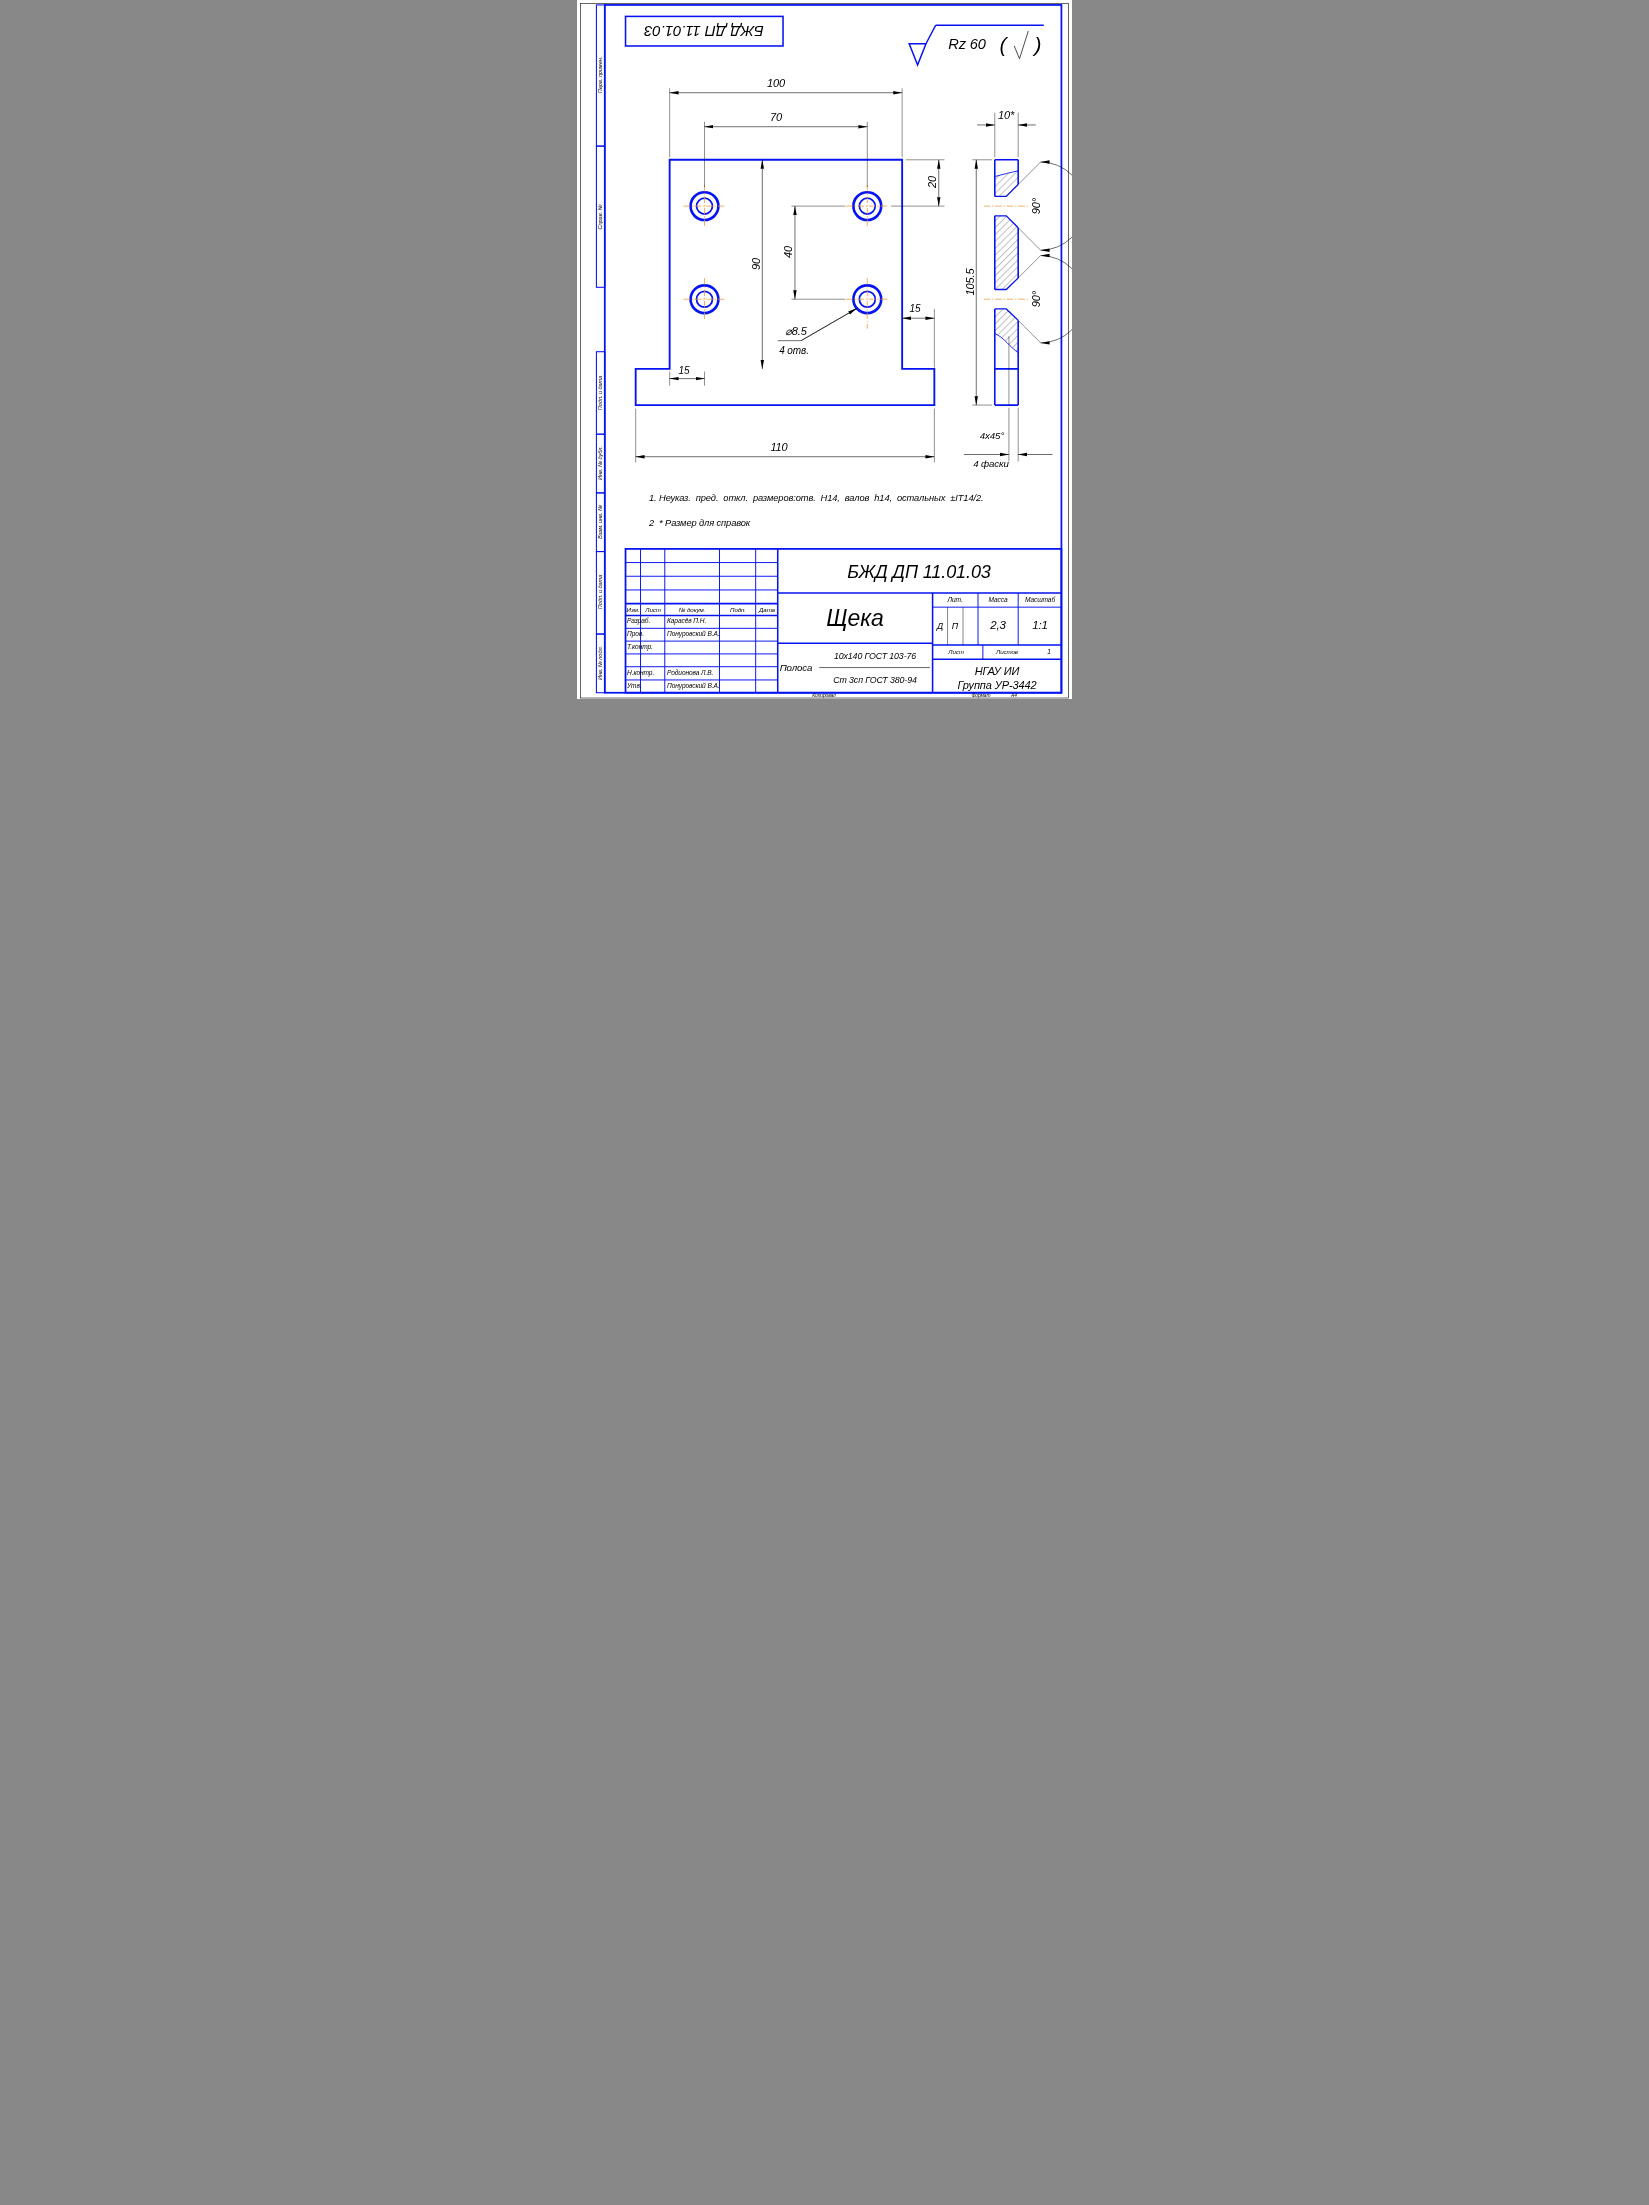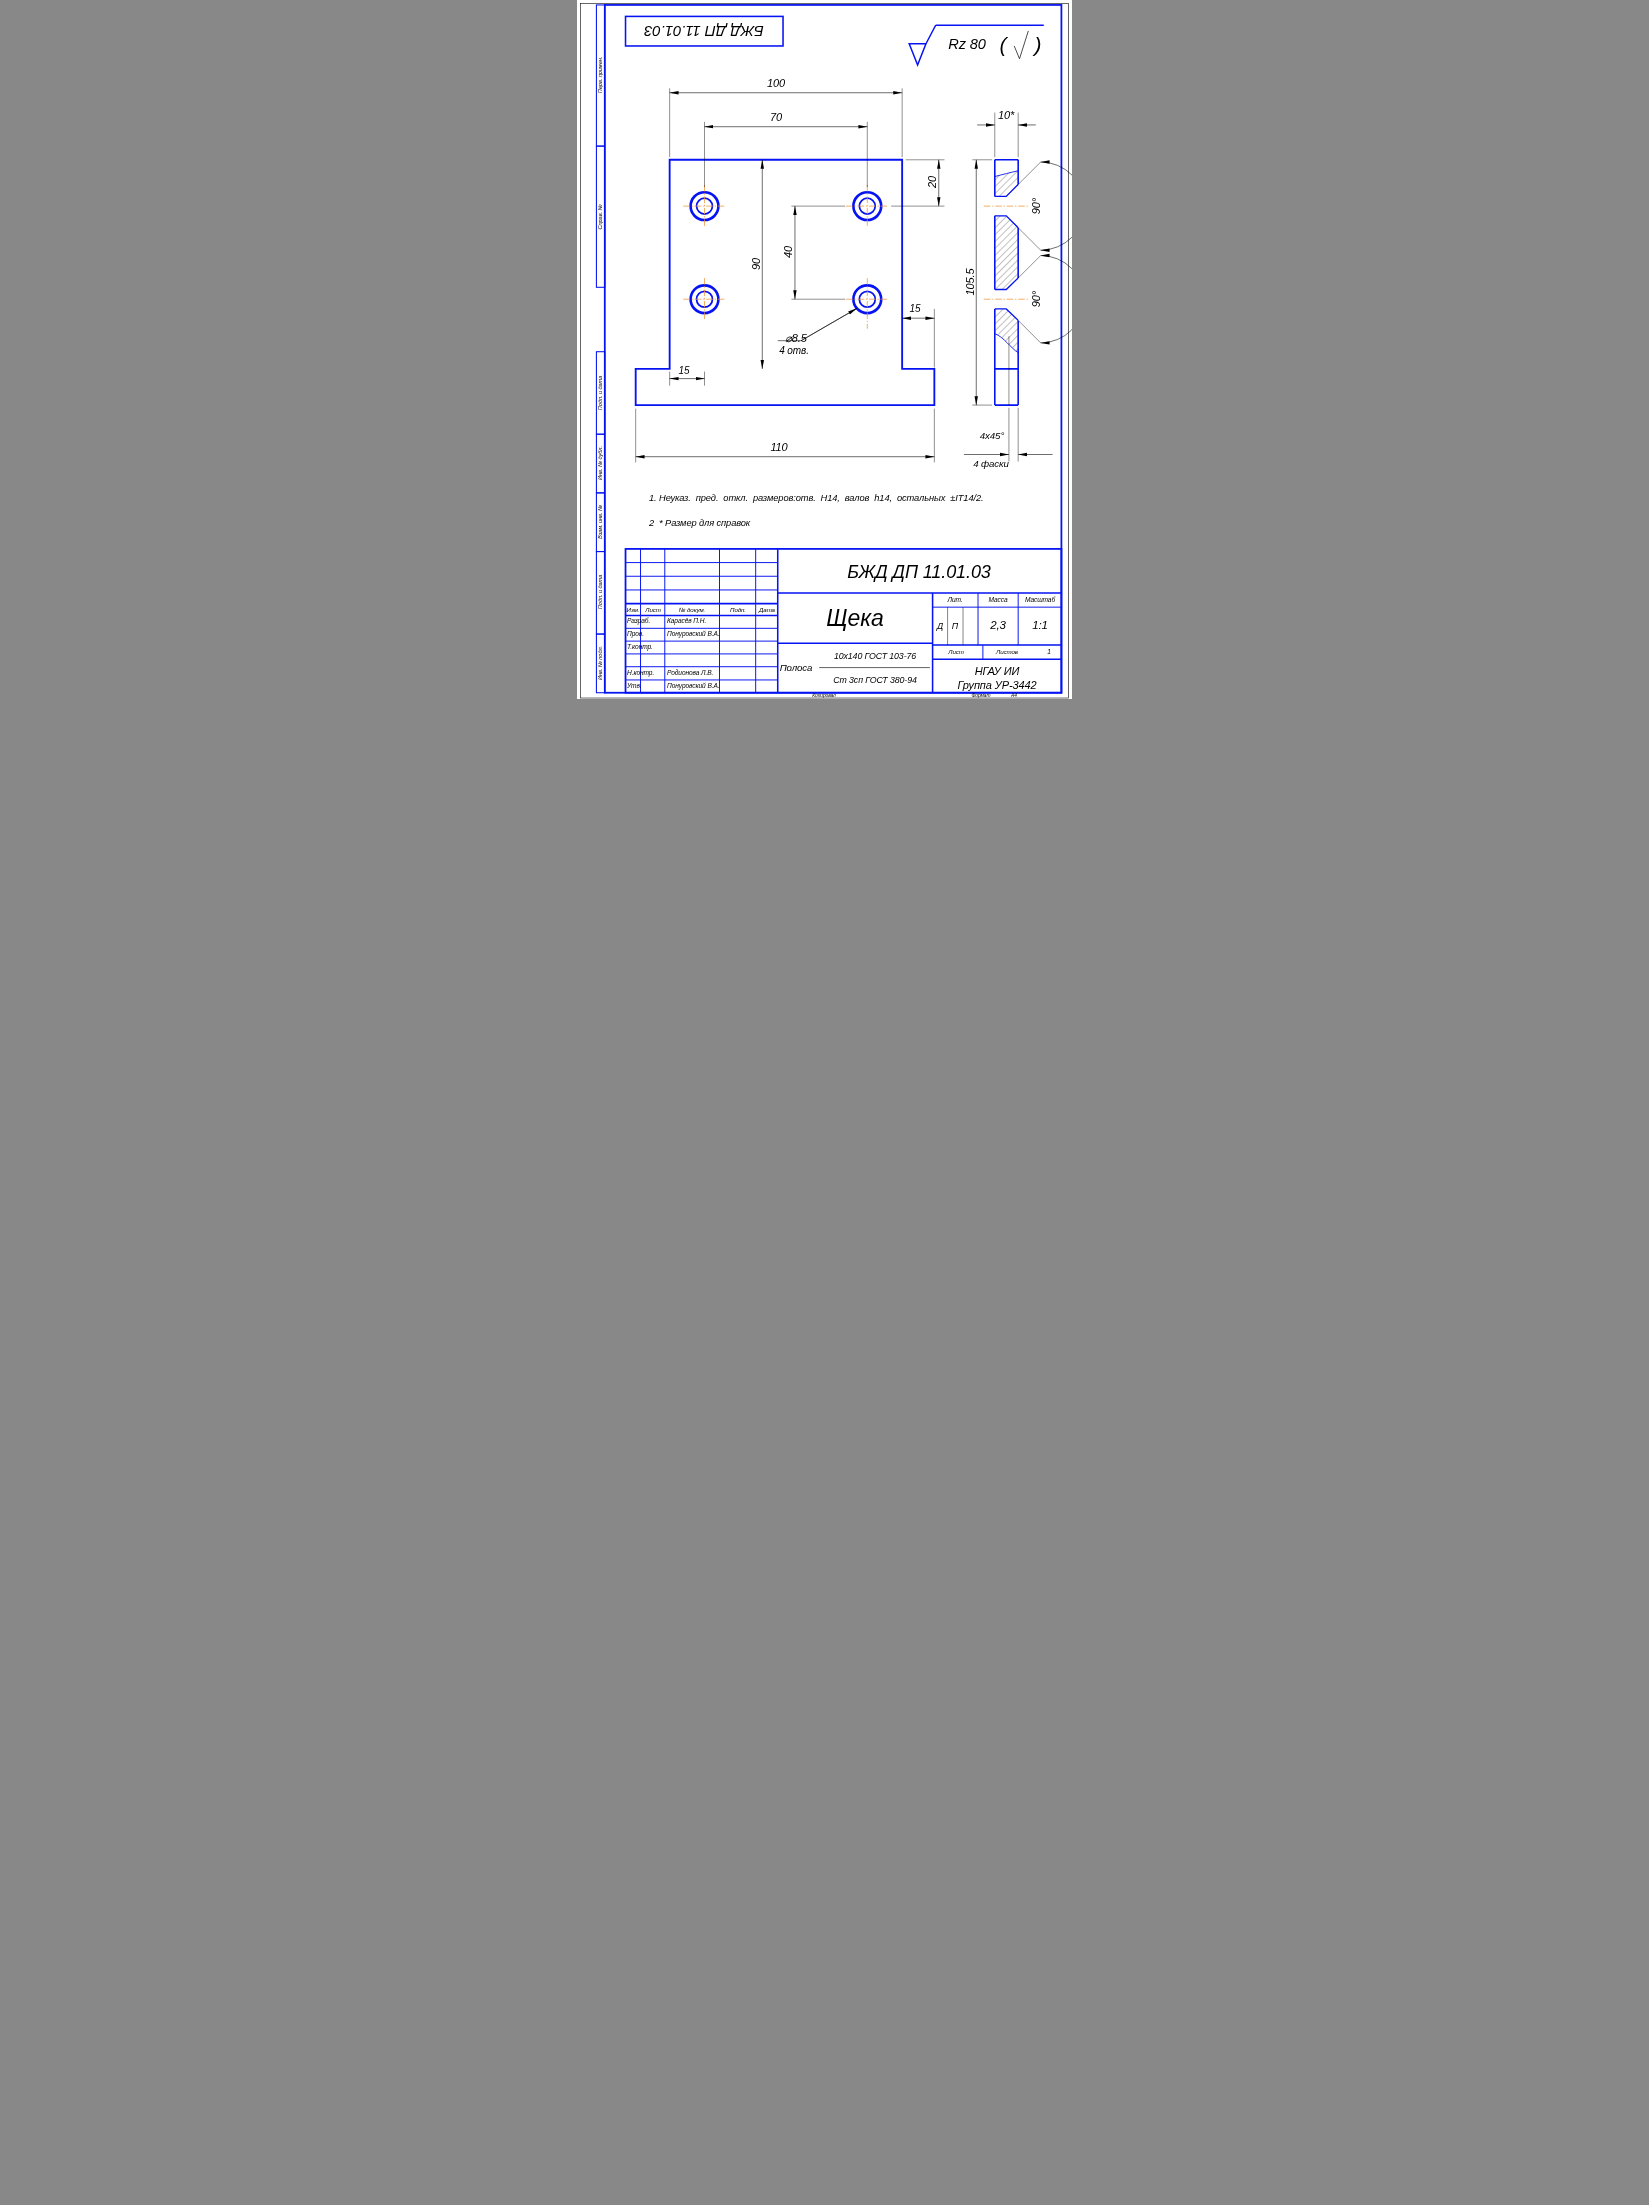--- a/index.html
+++ b/index.html
@@ -138,41 +138,41 @@
     <path d="M1078,1030 H1000" marker-end="url(#ar)"></path>
     <path d="M455,772 H508 M508,772 L634,699"></path>
     <path d="M508,772 L634,699" marker-end="url(#ar)"></path>
     <path d="M1051,367 A97,97 0 0 1 1051,567" marker-start="url(#ar)" marker-end="url(#ar)"></path>
     <path d="M1051,579 A99,99 0 0 1 1051,777" marker-start="url(#ar)" marker-end="url(#ar)"></path>
   </g>
 </svg>
 
 <div class="t r180" style="left:127px;top:31px;font-size:15px;">БЖД ДП 11.01.03</div>
 
-<div class="t" style="left:390px;top:44px;font-size:14.6px;">Rz 80</div>
+<div class="t" style="left:390px;top:44px;font-size:14.6px;">Rz 60</div>
 <div class="t" style="left:426px;top:44px;font-size:21px;">(</div>
 <div class="t" style="left:461px;top:44px;font-size:21px;">)</div>
 
 <div class="t r90" style="left:24px;top:75px;font-size:5.7px;">Перв. примен.</div>
 <div class="t r90" style="left:24px;top:217px;font-size:5.7px;">Справ. №</div>
 <div class="t r90" style="left:24px;top:393px;font-size:5.7px;">Подп. и дата</div>
 <div class="t r90" style="left:24px;top:463px;font-size:5.7px;">Инв. № дубл.</div>
 <div class="t r90" style="left:24px;top:522px;font-size:5.7px;">Взам. инв. №</div>
 <div class="t r90" style="left:24px;top:592px;font-size:5.7px;">Подп. и дата</div>
 <div class="t r90" style="left:24px;top:663px;font-size:5.7px;">Инв. № подл.</div>
 
 <div class="t" style="left:199px;top:83px;font-size:11px;">100</div>
 <div class="t" style="left:199px;top:117px;font-size:11px;">70</div>
 <div class="t r90" style="left:355px;top:182px;font-size:11px;">20</div>
 <div class="t r90" style="left:179px;top:264px;font-size:11px;">90</div>
 <div class="t r90" style="left:211px;top:252px;font-size:11px;">40</div>
 <div class="t" style="left:338px;top:309px;font-size:10px;">15</div>
 <div class="t" style="left:107px;top:371px;font-size:10px;">15</div>
 <div class="t" style="left:202px;top:447px;font-size:11px;">110</div>
-<div class="t" style="left:219px;top:338px;font-size:11px;">⌀8.5</div>
+<div class="t" style="left:219px;top:331px;font-size:11px;">⌀8.5</div>
 <div class="t" style="left:217px;top:351px;font-size:10px;">4 отв.</div>
 
 <div class="t" style="left:429px;top:115px;font-size:11px;">10*</div>
 <div class="t r90" style="left:393px;top:282px;font-size:11px;">105.5</div>
 <div class="t r90" style="left:459px;top:206px;font-size:11px;">90°</div>
 <div class="t r90" style="left:459px;top:299px;font-size:11px;">90°</div>
 <div class="t" style="left:415px;top:436px;font-size:9.7px;">4x45°</div>
 <div class="t" style="left:414px;top:464px;font-size:9.7px;">4 фаски</div>
 
 <div class="tl" style="left:72px;top:494px;font-size:9.3px;">1. Неуказ.  пред.  откл.  размеров:отв.  Н14,  валов  h14,  остальных  ±IT14/2.</div>

